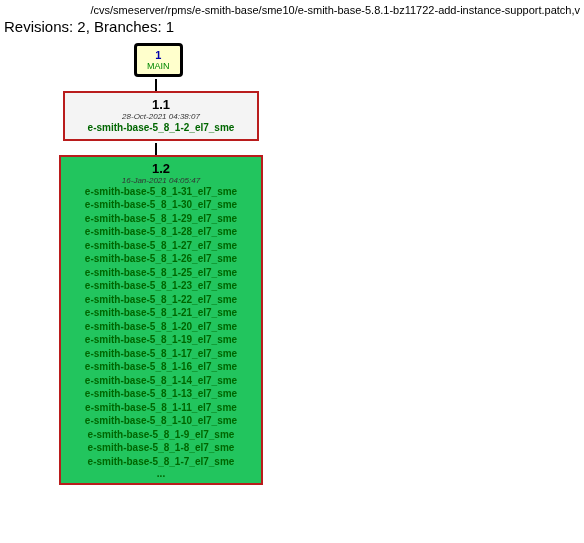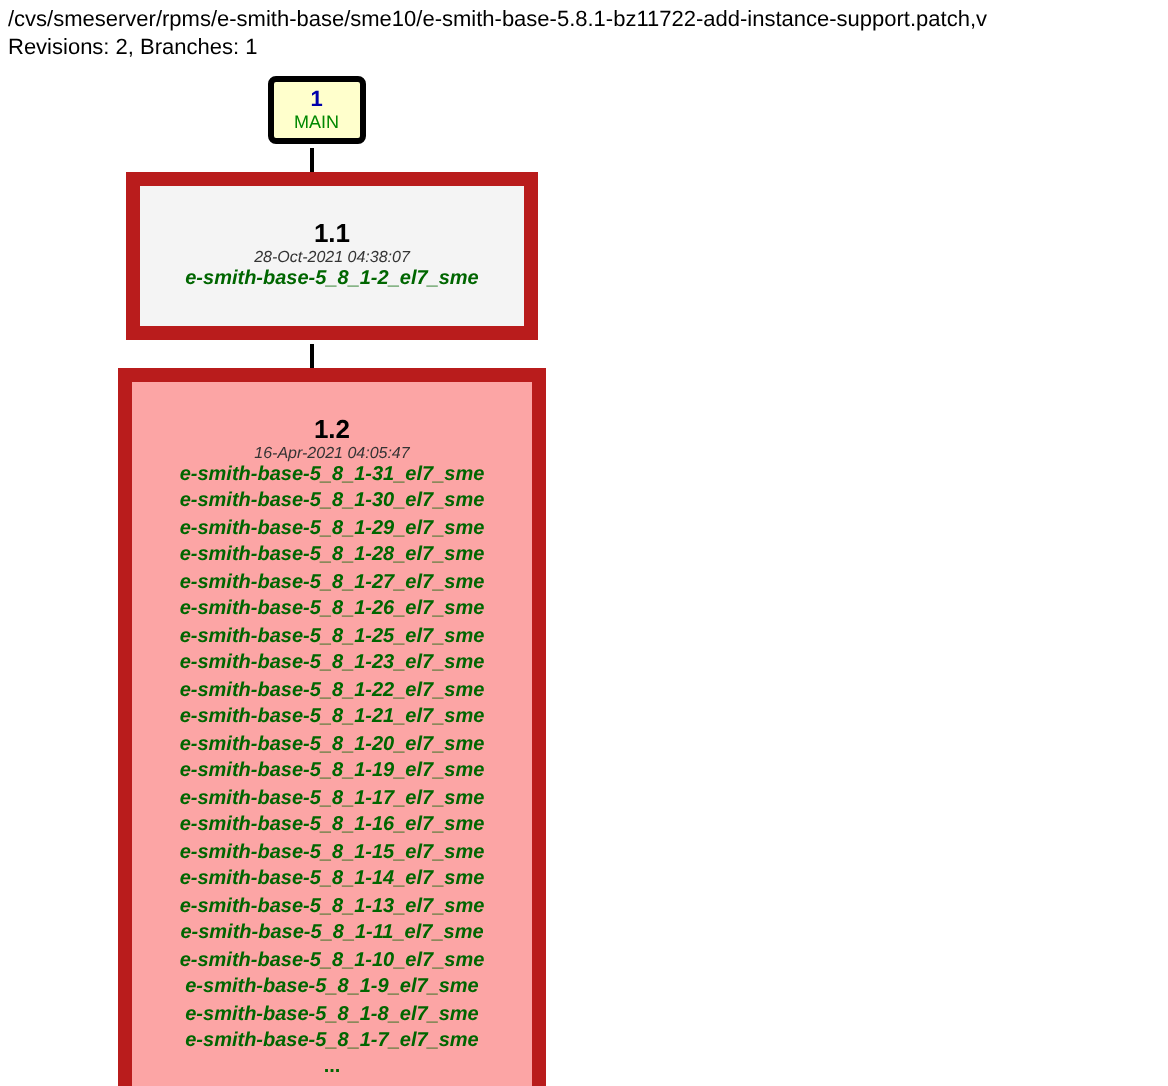--- a/index.html
+++ b/index.html
@@ -7,23 +7,24 @@
       font-size: 11px;
       margin: 0;
       padding: 4px;
       background: #ffffff;
       color: #000000;
     }
     .header-path {
       font-size: 11px;
       color: #000000;
       margin-bottom: 2px;
+      text-align: right;
     }
     .header-stats {
-      font-size: 11px;
+      font-size: 15px;
       color: #000000;
       margin-bottom: 8px;
     }
     .diagram-container {
       position: relative;
       margin-left: 55px;
       margin-top: 4px;
     }
     .node-main {
       display: inline-block;
@@ -46,51 +47,50 @@
       font-weight: normal;
       font-size: 9px;
     }
     .connector {
       width: 2px;
       height: 12px;
       background: #000000;
       margin-left: 96px;
     }
     .revision-box {
-      border: 7px solid #b91c1c;
+      border: 2px solid #b91c1c;
       background: #f4f4f4;
-      padding: 16px 8px;
+      padding: 4px 8px;
       text-align: center;
       display: inline-block;
       margin-bottom: 2px;
     }
     .rev11 {
       margin-left: 4px;
       width: 176px;
     }
     .rev12 {
       margin-left: 0px;
-      background: #fca5a5;
+      background: #22c55e;
       width: 184px;
     }
     .revision-box .rev-num {
       font-weight: bold;
       font-size: 13px;
     }
     .revision-box .rev-date {
       font-size: 8px;
       color: #333333;
       font-style: italic;
     }
     .revision-box .tag-line {
       font-size: 10px;
       color: #006600;
       font-weight: bold;
       line-height: 1.35;
-      font-style: italic;
     }
     .ellipsis {
       color: #006600;
       font-weight: bold;
       font-size: 10px;
     }
   </style>
 </head>
 <body>
 
@@ -109,37 +109,36 @@
   <div class="revision-box rev11">
     <div class="rev-num">1.1</div>
     <div class="rev-date">28-Oct-2021 04:38:07</div>
     <div class="tag-line">e-smith-base-5_8_1-2_el7_sme</div>
   </div>
 
   <div class="connector"></div>
 
   <div class="revision-box rev12">
     <div class="rev-num">1.2</div>
-    <div class="rev-date">16-Apr-2021 04:05:47</div>
+    <div class="rev-date">16-Jan-2021 04:05:47</div>
     <div id="rev12-tags">
         <div class="tag-line">e-smith-base-5_8_1-31_el7_sme</div>
         <div class="tag-line">e-smith-base-5_8_1-30_el7_sme</div>
         <div class="tag-line">e-smith-base-5_8_1-29_el7_sme</div>
         <div class="tag-line">e-smith-base-5_8_1-28_el7_sme</div>
         <div class="tag-line">e-smith-base-5_8_1-27_el7_sme</div>
         <div class="tag-line">e-smith-base-5_8_1-26_el7_sme</div>
         <div class="tag-line">e-smith-base-5_8_1-25_el7_sme</div>
         <div class="tag-line">e-smith-base-5_8_1-23_el7_sme</div>
         <div class="tag-line">e-smith-base-5_8_1-22_el7_sme</div>
         <div class="tag-line">e-smith-base-5_8_1-21_el7_sme</div>
         <div class="tag-line">e-smith-base-5_8_1-20_el7_sme</div>
         <div class="tag-line">e-smith-base-5_8_1-19_el7_sme</div>
         <div class="tag-line">e-smith-base-5_8_1-17_el7_sme</div>
         <div class="tag-line">e-smith-base-5_8_1-16_el7_sme</div>
-        <div class="tag-line">e-smith-base-5_8_1-15_el7_sme</div>
         <div class="tag-line">e-smith-base-5_8_1-14_el7_sme</div>
         <div class="tag-line">e-smith-base-5_8_1-13_el7_sme</div>
         <div class="tag-line">e-smith-base-5_8_1-11_el7_sme</div>
         <div class="tag-line">e-smith-base-5_8_1-10_el7_sme</div>
         <div class="tag-line">e-smith-base-5_8_1-9_el7_sme</div>
         <div class="tag-line">e-smith-base-5_8_1-8_el7_sme</div>
         <div class="tag-line">e-smith-base-5_8_1-7_el7_sme</div>
       </div>
     <div class="ellipsis">...</div>
   </div>

